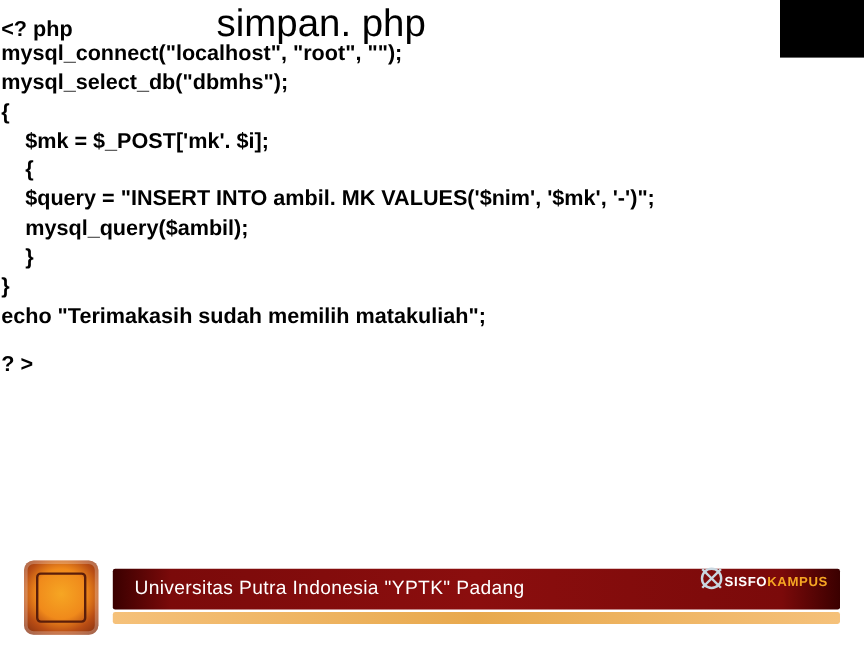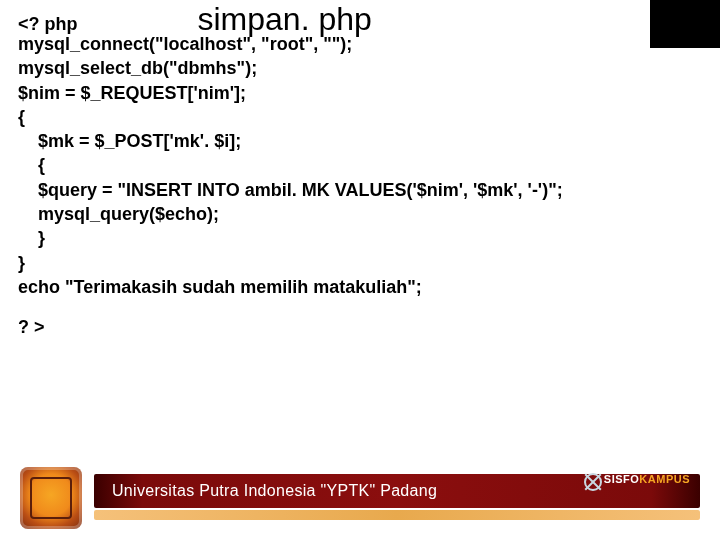--- a/index.html
+++ b/index.html
@@ -8,21 +8,21 @@
     height: 540px;
     background: #ffffff;
     font-family: "Segoe UI", Tahoma, Geneva, sans-serif;
     position: relative;
     overflow: hidden;
   }
   .slide {
     width: 100%;
     height: 100%;
     position: relative;
-    padding: 0 18px;
+    padding: 0 1px;
   }
   .title-row {
     display: flex;
     align-items: baseline;
   }
   .title-row .opener {
     font-size: 18px;
     font-weight: 700;
     color: #000;
     margin-top: 14px;
@@ -107,21 +107,21 @@
     height: 10px;
     background: linear-gradient(90deg, #f5c17a 0%, #e8a94d 50%, #f5c17a 100%);
     border-radius: 2px;
     position: relative;
   }
   .sisfo {
     position: absolute;
     right: 30px;
     top: 3px;
     display: flex;
-    align-items: flex-start;
+    align-items: flex-end;
     gap: 2px;
     color: #fff;
     font-size: 11px;
     letter-spacing: 0.5px;
   }
   .sisfo .gear {
     width: 18px; height: 18px;
     border: 2px solid #c9d7e0;
     border-radius: 50%;
     position: relative;
@@ -146,26 +146,25 @@
   <div class="top-bar"></div>
 
   <div class="title-row">
     <div class="opener">&lt;? php</div>
     <div class="title">simpan. php</div>
   </div>
 
   <div class="code">
     <div>mysql_connect("localhost", "root", "");</div>
     <div>mysql_select_db("dbmhs");</div>
-    <div>$nim = $_REQUEST['nim'];</div>
     <div>{</div>
     <div>    $mk = $_POST['mk'. $i];</div>
     <div>    {</div>
     <div>    $query = "INSERT INTO ambil. MK VALUES('$nim', '$mk', '-')";</div>
-    <div>    mysql_query($echo);</div>
+    <div>    mysql_query($ambil);</div>
     <div>    }</div>
     <div>}</div>
     <div>echo "Terimakasih sudah memilih matakuliah";</div>
     <div class="closer">? &gt;</div>
   </div>
 
   <div class="footer">
     <div class="logo-badge"></div>
     <div class="footer-bar-wrap">
       <div class="footer-bar-top">

